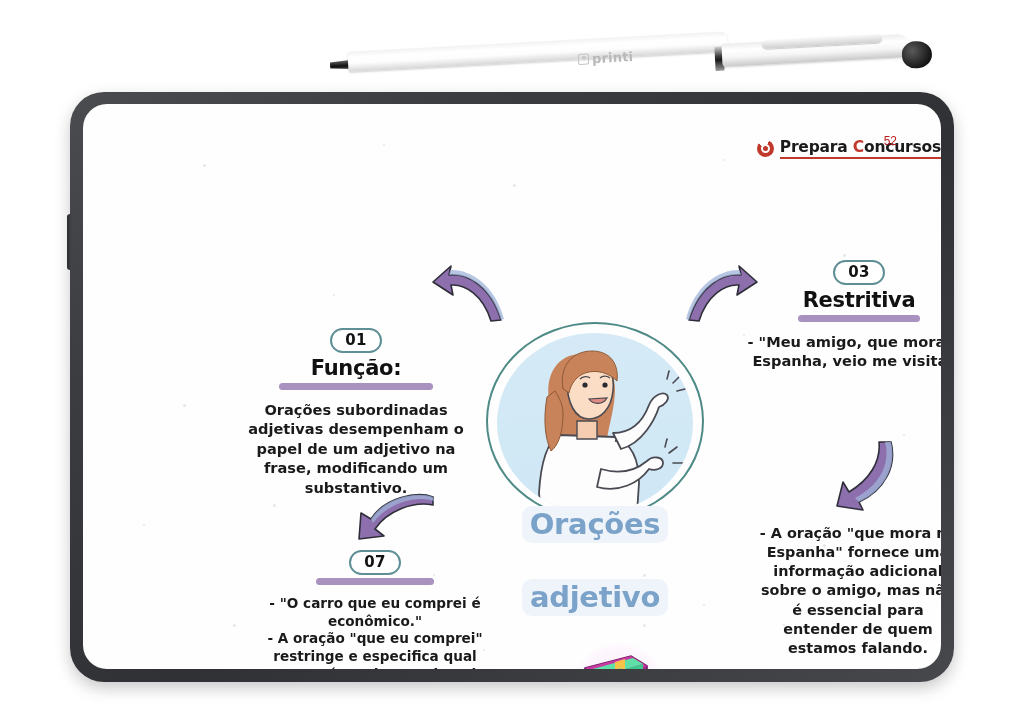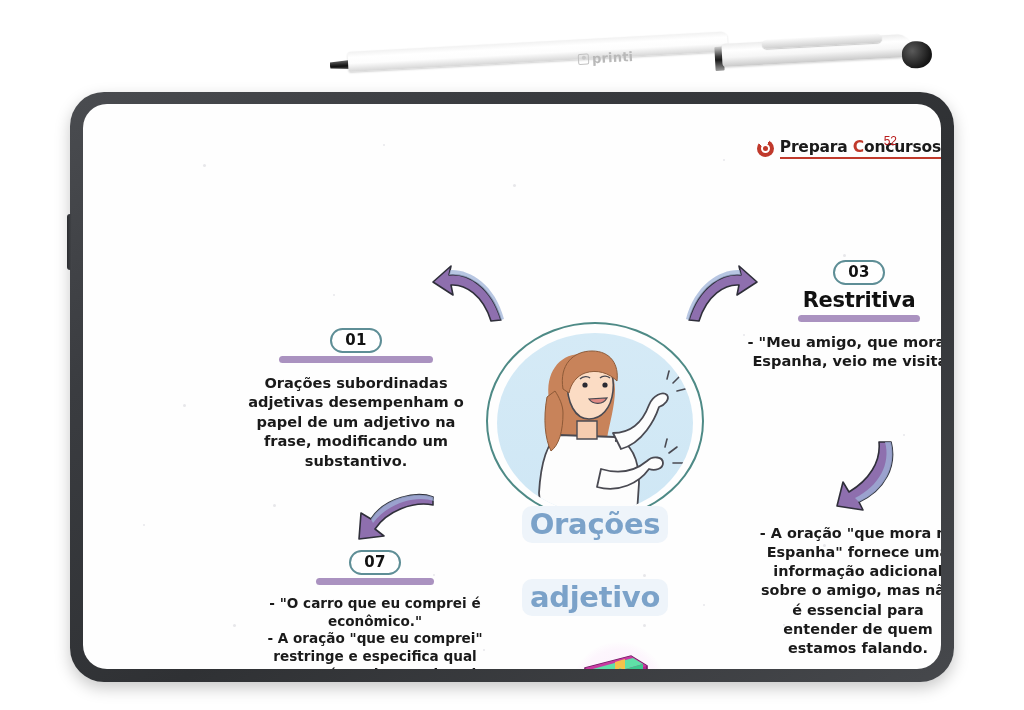--- a/index.html
+++ b/index.html
@@ -338,20 +338,21 @@
           <g stroke="#d9b8d4" stroke-width="2" stroke-linecap="round">
             <line x1="104" y1="84" x2="114" y2="82"></line>
             <line x1="100" y1="94" x2="112" y2="92"></line>
             <line x1="14" y1="96" x2="6" y2="100"></line>
           </g>
         </svg>
       </div>
 
       <div class="sec" id="sec-01">
         <div class="badge">01</div>
+        <div class="sec-title">Função:</div>
         <div class="sec-rule"></div>
         <div class="sec-body">Orações subordinadas adjetivas desempenham o papel de um adjetivo na frase, modificando um substantivo.</div>
       </div>
 
       <div class="sec" id="sec-02">
         <div class="badge">07</div>
         <div class="sec-rule"></div>
         <div class="sec-body" style="white-space:pre-line;">- "O carro que eu comprei é econômico."
 - A oração "que eu comprei" restringe e especifica qual carro está sendo mencionado.</div>
       </div>

